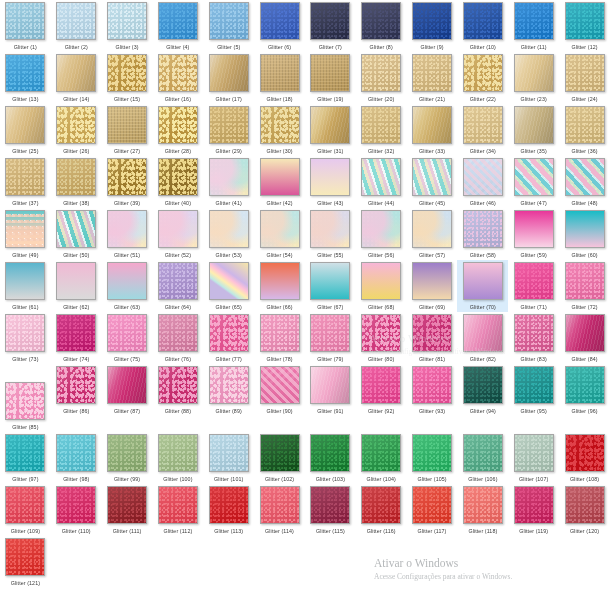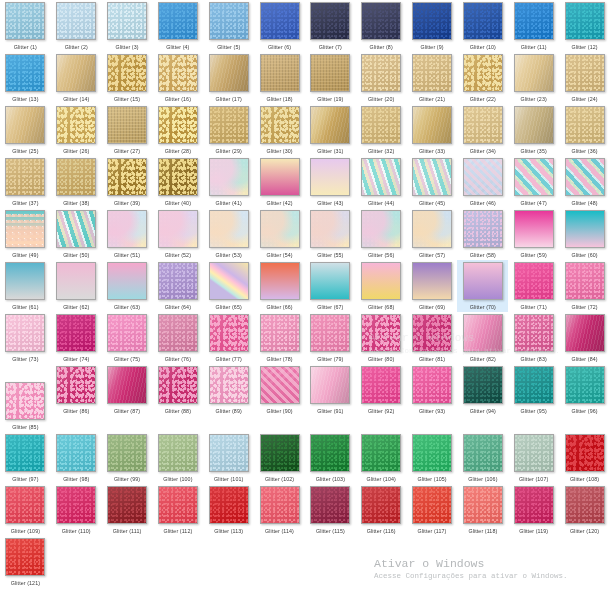--- a/index.html
+++ b/index.html
@@ -55,21 +55,21 @@
     line-height:7px;
     color:#3b3b3b;
     white-space:nowrap;
     letter-spacing:0.1px;
     font-family:"Liberation Sans", sans-serif;
   }
   
   .watermark{
     position:absolute;
     color:#b9bcbe;
-    font-family:Liberation Mono, monospace;
+    font-family:Liberation Serif, serif;
     pointer-events:none;
     user-select:none;
   }
   .wm-main{ right:16px; bottom:28px; text-align:left; width:220px; }
   .wm-title{ font-size:11.5px; line-height:15px; color:#b5b8ba; }
   .wm-sub{ font-size:7.5px; line-height:11px; color:#bfc2c4; }
   .wm-ghost{ right:26px; top:331px; width:215px; opacity:0.40; }
   .wm-ghost .wm-title{ font-size:11px; color:#d8dadc; }
   .wm-ghost .wm-sub{ font-size:7.4px; color:#dcdee0; }
 </style>

